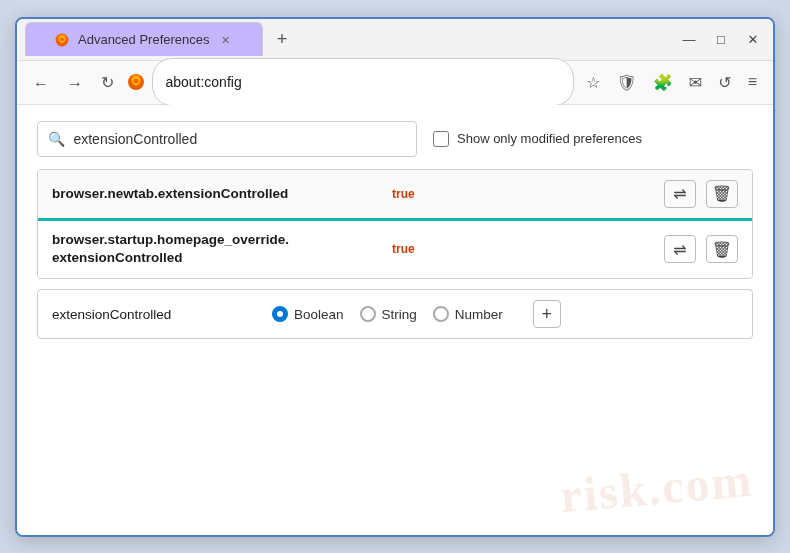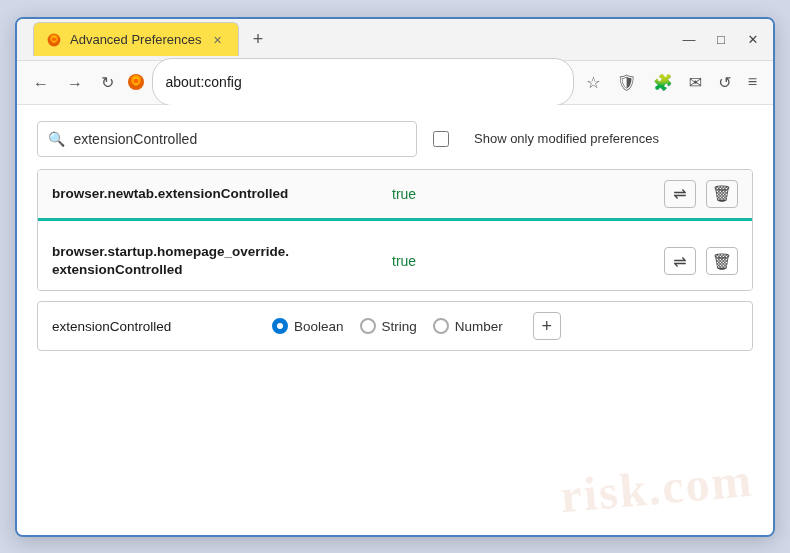--- a/index.html
+++ b/index.html
@@ -30,31 +30,30 @@
       display: flex;
       align-items: center;
       height: 42px;
       padding: 0 8px;
       border-bottom: 1px solid #ddd;
       gap: 6px;
     }
     .tab {
       display: flex;
       align-items: center;
-      background: #fde047;
+      background: #c4b5fd;
       border: 1px solid #ccc;
       border-bottom: none;
       border-radius: 6px 6px 0 0;
-      padding: 6px 12px;
+      padding: 6px 28px;
       height: 34px;
       gap: 8px;
       font-size: 13px;
       color: #333;
       min-width: 160px;
-      margin-left: 8px;
     }
     .tab-favicon {
       width: 16px;
       height: 16px;
     }
     .tab-close {
       margin-left: auto;
       color: #666;
       font-size: 14px;
       cursor: pointer;
@@ -191,21 +190,21 @@
     .search-input {
       border: none;
       outline: none;
       font-size: 14px;
       flex: 1;
       color: #333;
     }
     .checkbox-row {
       display: flex;
       align-items: center;
-      gap: 25px;
+      gap: 8px;
       font-size: 13px;
       color: #333;
     }
     .checkbox-row input[type=checkbox] {
       width: 16px;
       height: 16px;
       cursor: pointer;
     }
     
     .prefs-table {
@@ -215,32 +214,32 @@
       margin-bottom: 10px;
     }
     .pref-row {
       display: flex;
       align-items: center;
       padding: 10px 14px;
       border-bottom: 3px solid #14b8a6;
       background: #fff;
       min-height: 44px;
     }
-    .pref-row:last-child { border-bottom: none; margin-top: 12px; }
+    .pref-row:last-child { border-bottom: none; }
     .pref-row:nth-child(odd) { background: #fafafa; }
     .pref-name {
       font-weight: bold;
       font-size: 13.5px;
       color: #1a1a1a;
       flex: 0 0 340px;
     }
     .pref-value {
-      font-weight: normal;
-      font-size: 14px;
-      color: #15803d;
+      font-weight: bold;
+      font-size: 12px;
+      color: #c2410c;
       flex: 1;
     }
     .pref-actions {
       display: flex;
       gap: 10px;
       align-items: center;
     }
     .action-btn {
       background: none;
       border: 1px solid #bbb;

